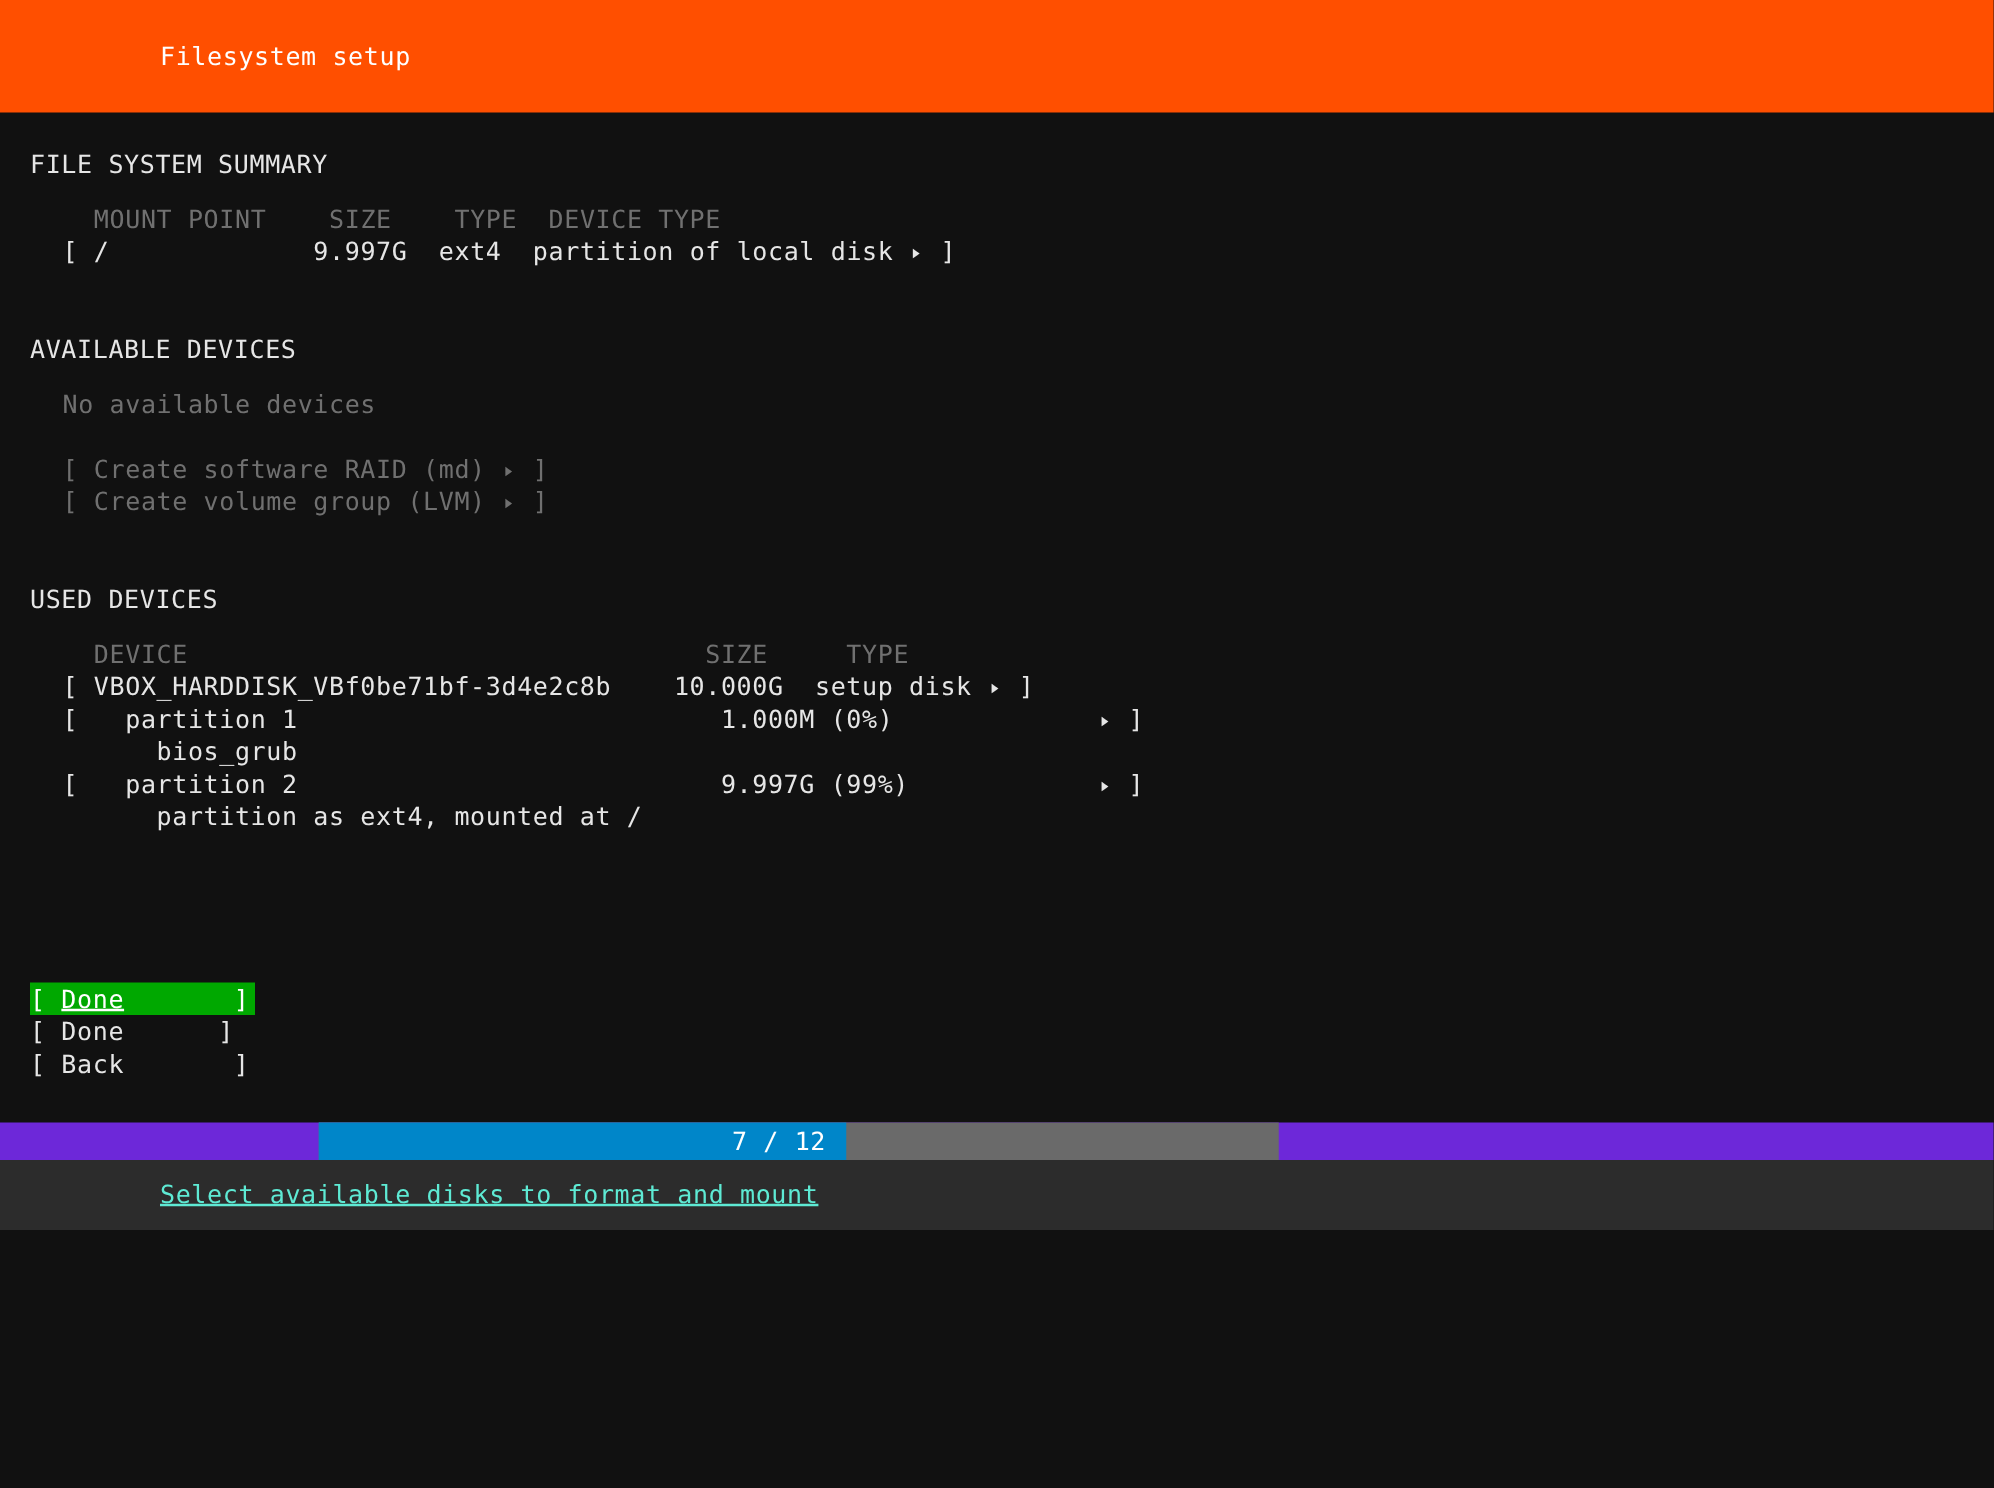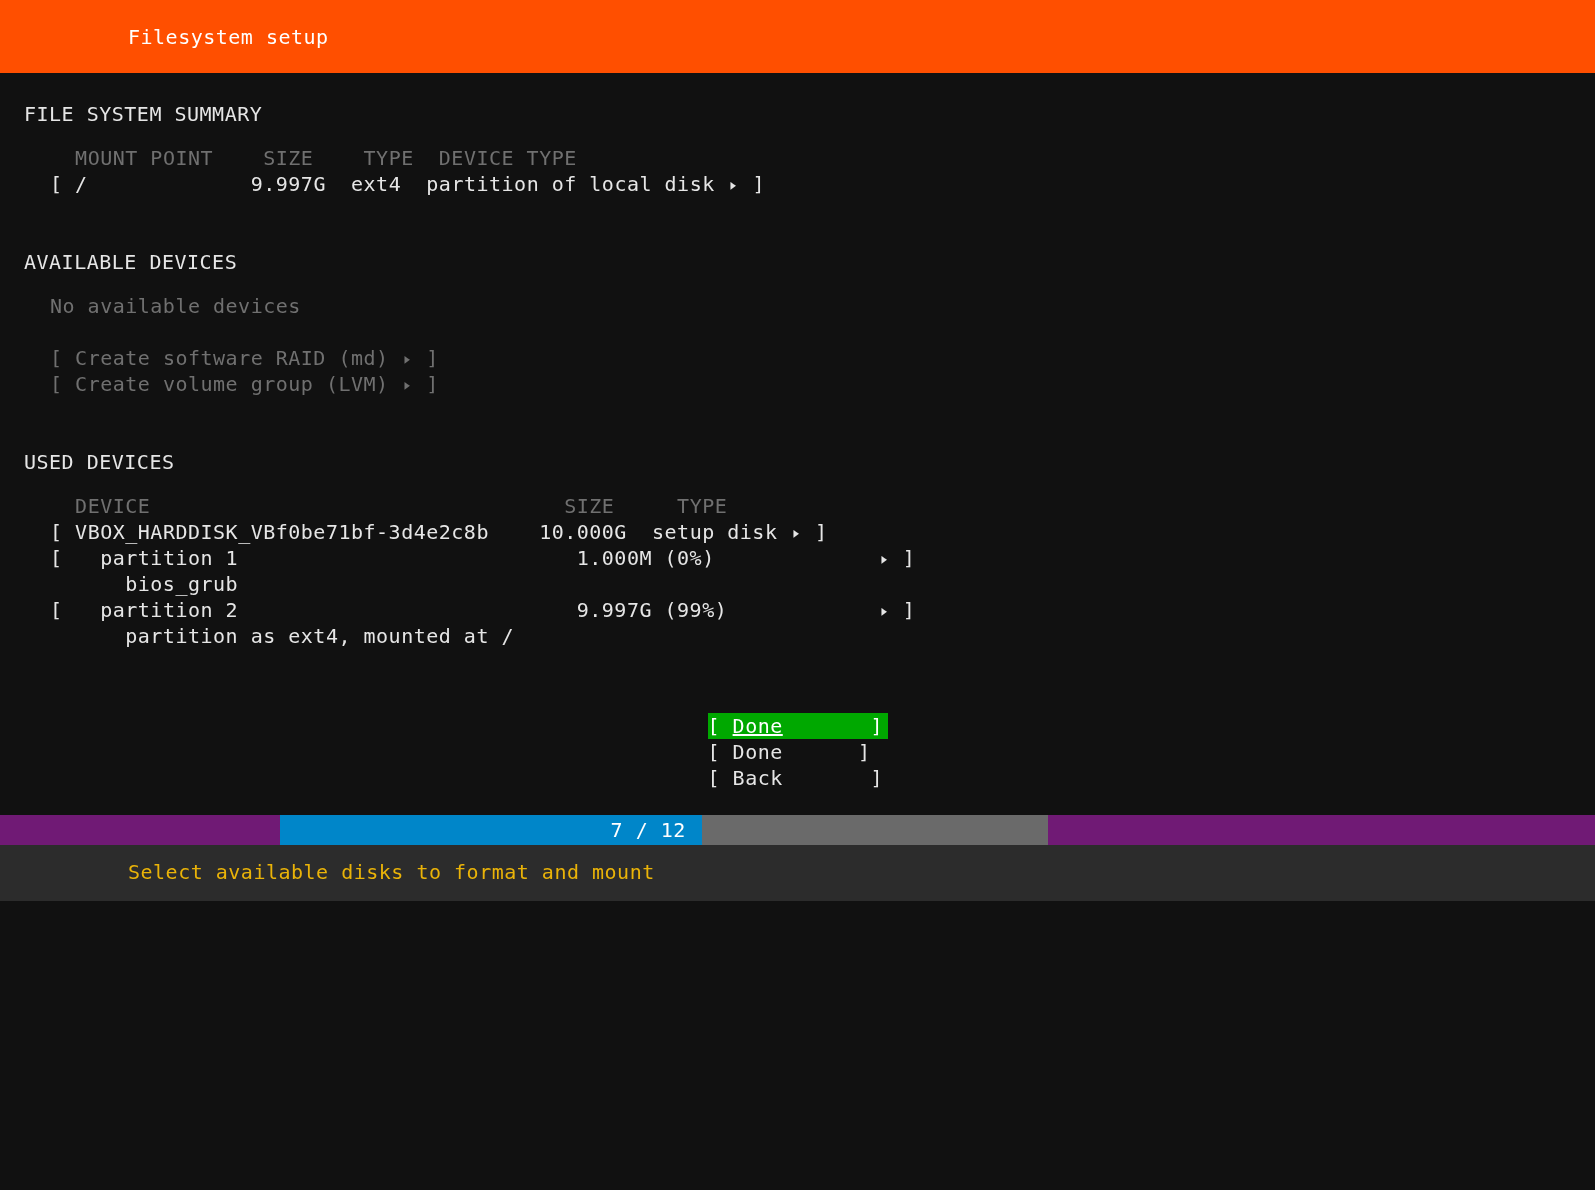--- a/index.html
+++ b/index.html
@@ -9,44 +9,44 @@
     color: #e6e6e6;
     font-size: 20px;
     line-height: 26px;
     letter-spacing: 0.5px;
     width: 1595px;
     font-stretch: semi-condensed;
   }
   .header {
     background: #ff4f00;
     color: #ffffff;
-    height: 73px;
+    height: 90px;
     display:flex;
     align-items:center;
     padding-left: 128px;
   }
   .content { padding: 24px; padding-top:28px; }
   .sect-title { color:#e6e6e6; margin-bottom:18px; }
   .row { white-space: pre; }
   .dim { color:#707070; }
   .arrow { display:inline-block; transform: scale(0.7,1); }
   .block { margin-left: 26px; }
   .gap { height:26px; }
 
-  .buttons { width: 100%; display:flex; flex-direction:column; align-items:center; margin-top:64px; }
+  .buttons { width: 100%; display:flex; flex-direction:column; align-items:flex-start; margin-top:120px; }
   .btn { width: 180px; white-space:pre; text-align:left; }
   .btn-sel { background:#00a800; color:#ffffff; }
   .btn-sel .lbl { text-decoration: underline; }
 
-  .progress-area { background:#701a75; height:30px; width:100%; display:flex;gap:25px; }
+  .progress-area { background:#6d28d9; height:30px; width:100%; margin-top:10px; display:flex; }
   .progress-pad { width:255px; }
   .progress-track { flex:0 0 768px; display:flex; background:#6a6a6a; color:#ffffff; }
   .progress-fill { background:#0086c9; height:100%; display:flex; align-items:center; justify-content:flex-end; padding-right:4px; text-align:center; }
 
-  .footer { background:#2c2c2c; padding: 14px 0 16px 128px; color:#eab308; }
+  .footer { background:#2c2c2c; padding: 14px 0 16px 128px; color:#5eead4;text-decoration:underline; }
 </style>
 </head>
 <body>
 
 <div class="header">
   <span>Filesystem setup</span>
 </div>
 
 <div class="content">
 

